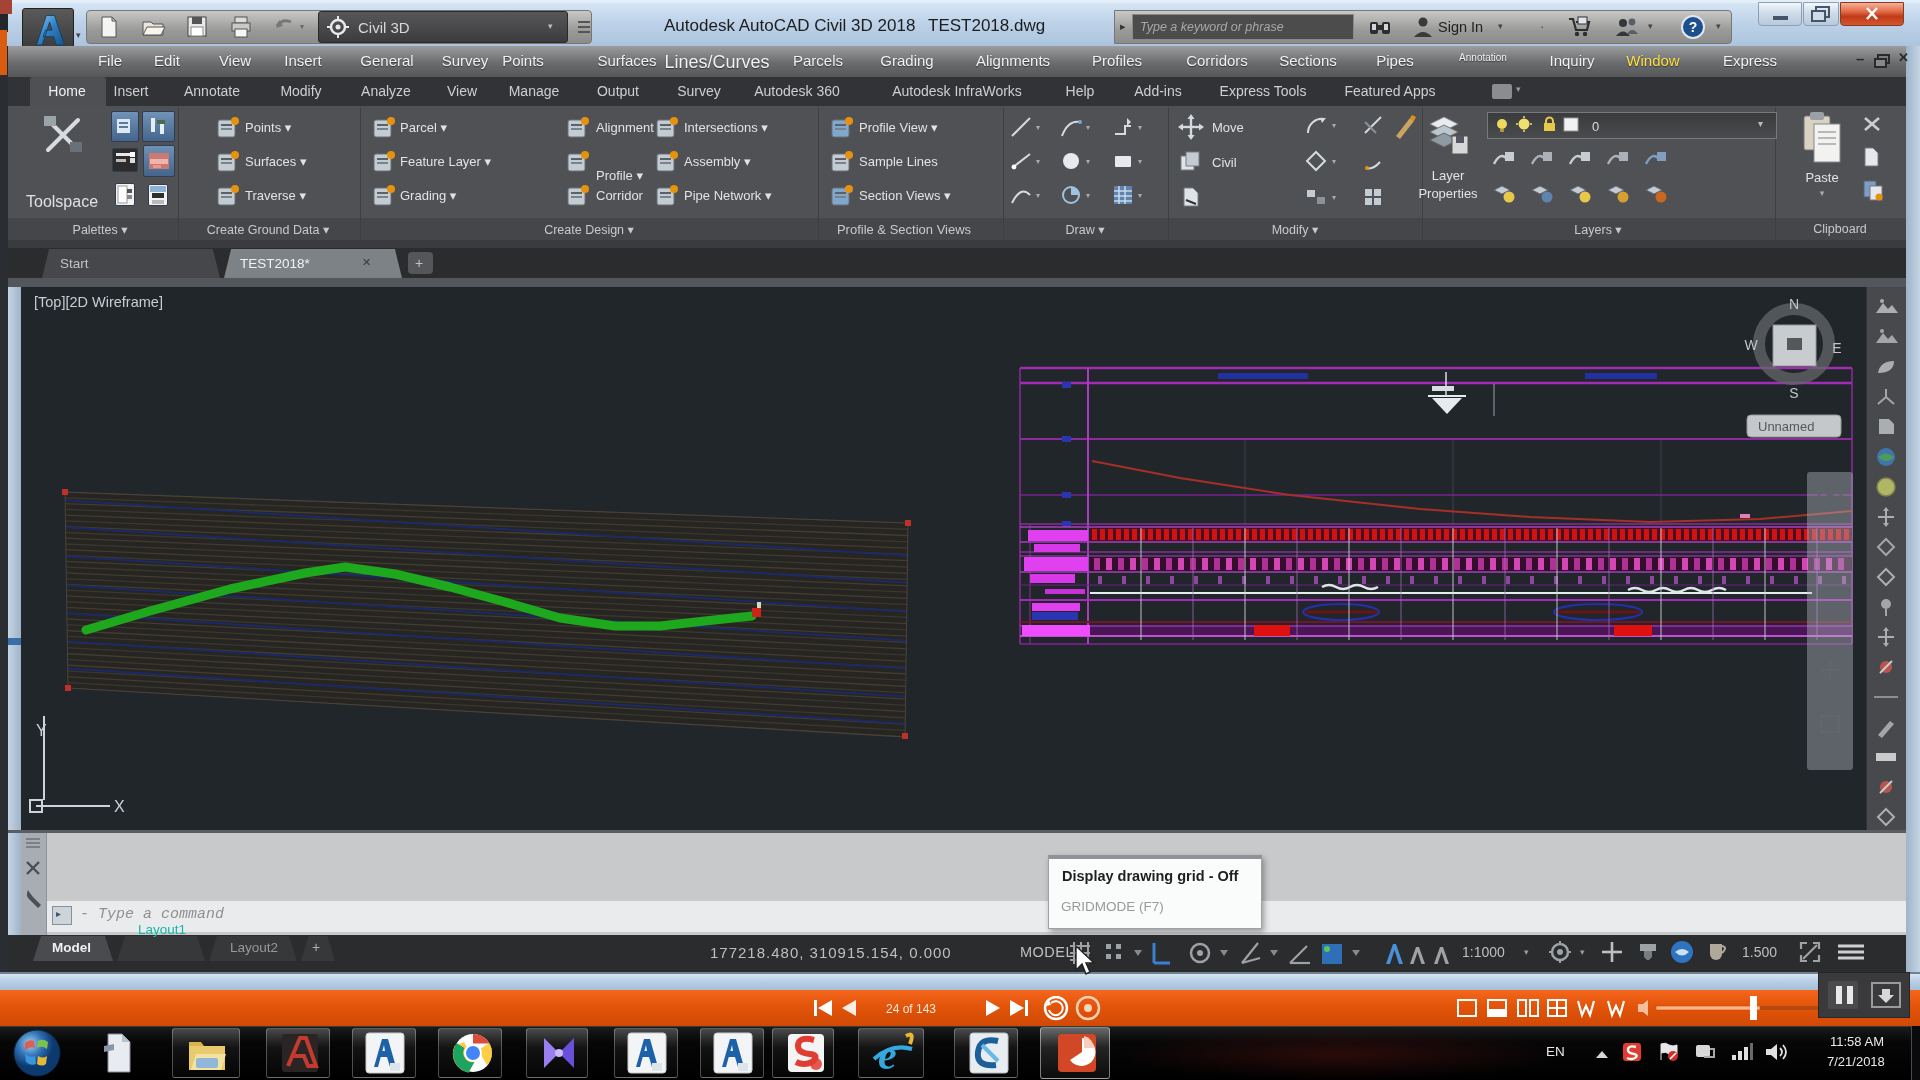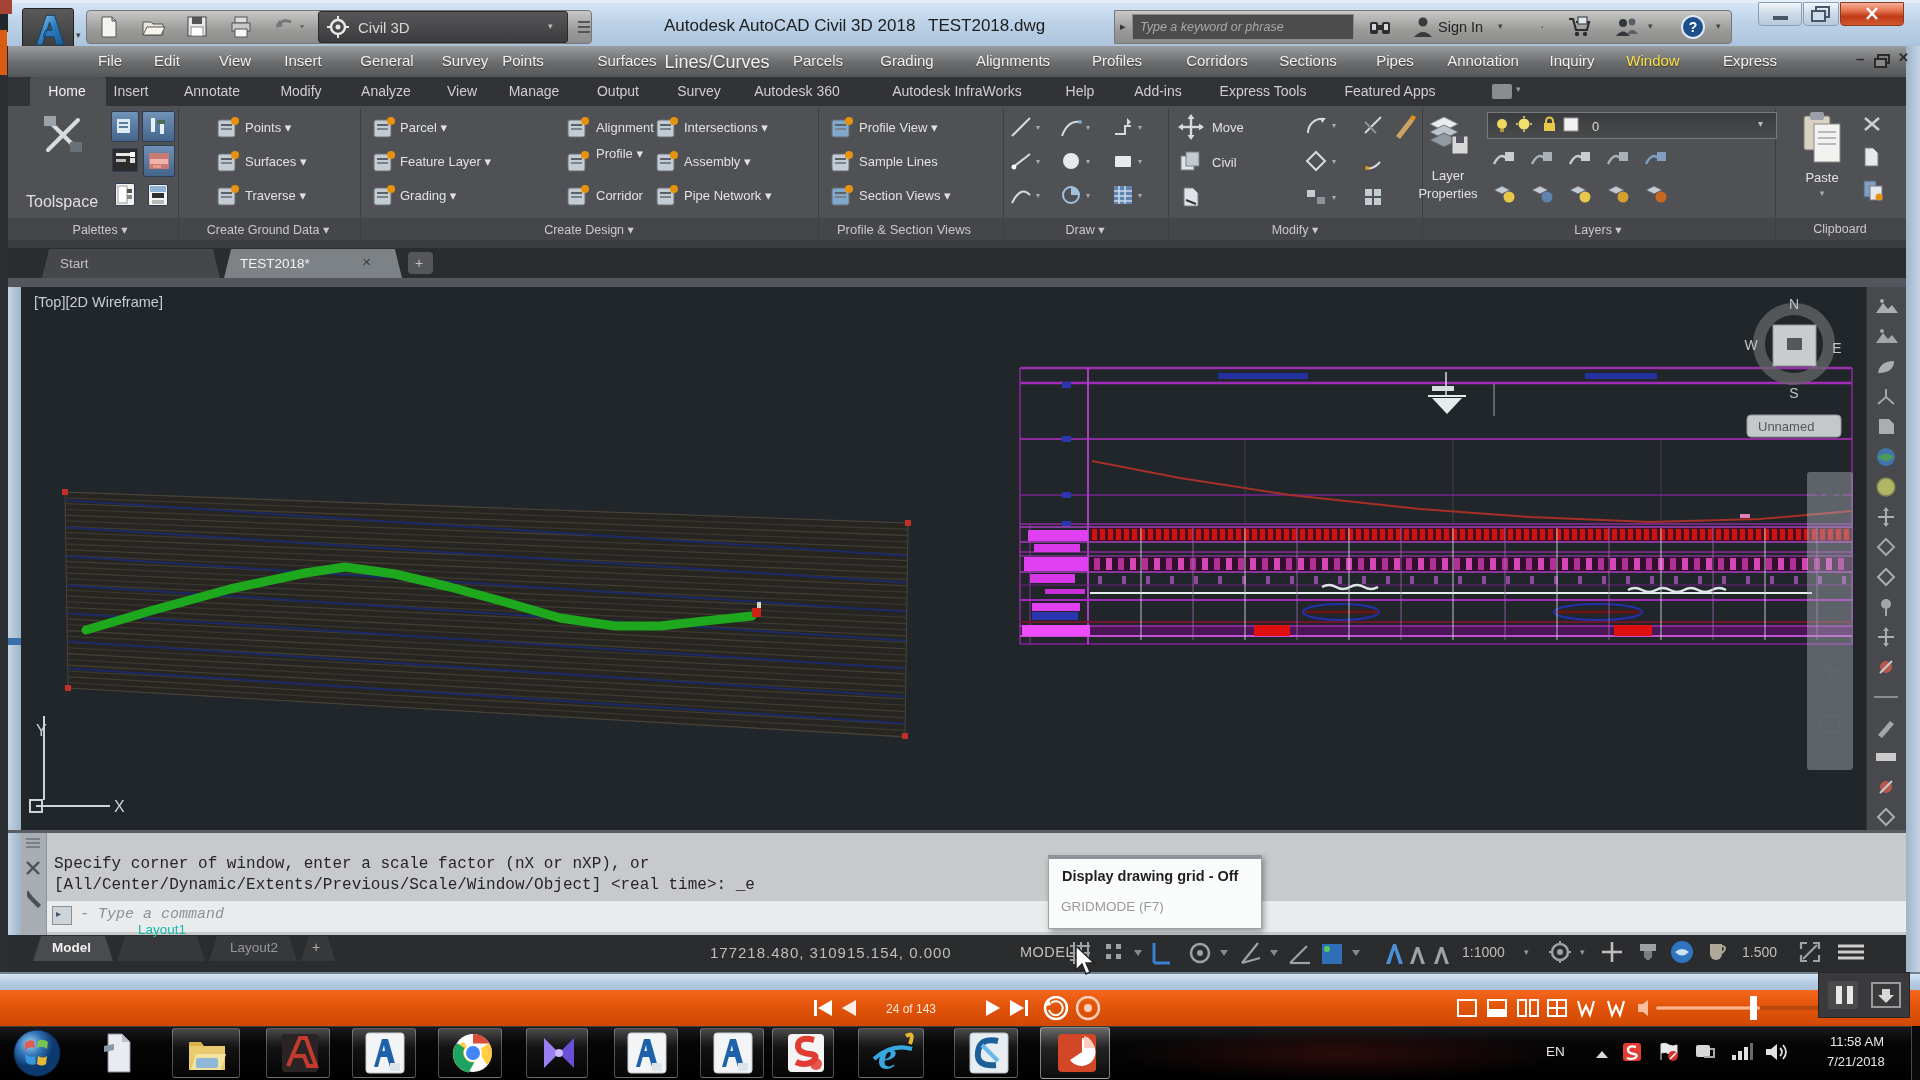--- a/index.html
+++ b/index.html
@@ -141,21 +141,21 @@
 <div class="txt" style="left:523px;top:52px;font-size:15px;color:#f2f2f2;transform:translateX(-50%);text-shadow:0 1px 1px #333">Points</div>
 <div class="txt" style="left:627px;top:52px;font-size:15px;color:#f2f2f2;transform:translateX(-50%);text-shadow:0 1px 1px #333">Surfaces</div>
 <div class="txt" style="left:717px;top:52px;font-size:18px;color:#f2f2f2;transform:translateX(-50%);text-shadow:0 1px 1px #333">Lines/Curves</div>
 <div class="txt" style="left:818px;top:52px;font-size:15px;color:#f2f2f2;transform:translateX(-50%);text-shadow:0 1px 1px #333">Parcels</div>
 <div class="txt" style="left:907px;top:52px;font-size:15px;color:#f2f2f2;transform:translateX(-50%);text-shadow:0 1px 1px #333">Grading</div>
 <div class="txt" style="left:1013px;top:52px;font-size:15px;color:#f2f2f2;transform:translateX(-50%);text-shadow:0 1px 1px #333">Alignments</div>
 <div class="txt" style="left:1117px;top:52px;font-size:15px;color:#f2f2f2;transform:translateX(-50%);text-shadow:0 1px 1px #333">Profiles</div>
 <div class="txt" style="left:1217px;top:52px;font-size:15px;color:#f2f2f2;transform:translateX(-50%);text-shadow:0 1px 1px #333">Corridors</div>
 <div class="txt" style="left:1308px;top:52px;font-size:15px;color:#f2f2f2;transform:translateX(-50%);text-shadow:0 1px 1px #333">Sections</div>
 <div class="txt" style="left:1395px;top:52px;font-size:15px;color:#f2f2f2;transform:translateX(-50%);text-shadow:0 1px 1px #333">Pipes</div>
-<div class="txt" style="left:1483px;top:52px;font-size:15px;color:#f2f2f2;transform:translateX(-50%);text-shadow:0 1px 1px #333">Annotation</div>
+<div class="txt" style="left:1483px;top:52px;font-size:10px;color:#f2f2f2;transform:translateX(-50%);text-shadow:0 1px 1px #333">Annotation</div>
 <div class="txt" style="left:1572px;top:52px;font-size:15px;color:#f2f2f2;transform:translateX(-50%);text-shadow:0 1px 1px #333">Inquiry</div>
 <div class="txt" style="left:1653px;top:52px;font-size:15px;color:#fde047;transform:translateX(-50%);text-shadow:0 1px 1px #333">Window</div>
 <div class="txt" style="left:1750px;top:52px;font-size:15px;color:#f2f2f2;transform:translateX(-50%);text-shadow:0 1px 1px #333">Express</div>
 <div class="txt" style="left:1856px;top:50px;font-size:15px;color:#2a2a2a;font-weight:bold;">–</div>
 <svg class="a" style="left:1874px;top:54px" width="16" height="14" viewBox="0 0 16 14">
       <rect x="4" y="1" width="11" height="8" fill="none" stroke="#2a2a2a" stroke-width="2"></rect>
       <rect x="1" y="5" width="11" height="8" fill="#888" stroke="#2a2a2a" stroke-width="2"></rect>
     </svg>
 <div class="txt" style="left:1898px;top:50px;font-size:13px;color:#2a2a2a;font-weight:bold;">✕</div>
 <div class="a" style="left:8px;top:77px;width:1898px;height:29px;background:#323336"></div>
@@ -289,21 +289,21 @@
       <rect x="5" y="12" width="11" height="2" fill="#7a828a"></rect>
       <circle cx="19" cy="5" r="4" fill="#e8920c"></circle>
     </svg>
 <div class="txt" style="left:596px;top:120px;font-size:13px;color:#e2e2e2">Alignment ▾</div>
 <svg class="a" style="left:566px;top:150px" width="24" height="24" viewBox="0 0 24 24">
       <rect x="2" y="4" width="17" height="17" rx="2" fill="#c3cbd3" stroke="#6a7076"></rect>
       <rect x="5" y="8" width="11" height="2" fill="#5a6168"></rect>
       <rect x="5" y="12" width="11" height="2" fill="#7a828a"></rect>
       <circle cx="19" cy="5" r="4" fill="#e8920c"></circle>
     </svg>
-<div class="txt" style="left:596px;top:146px;font-size:13px;color:#e2e2e2">Profile ▾</div>
+<div class="txt" style="left:596px;top:168px;font-size:13px;color:#e2e2e2">Profile ▾</div>
 <svg class="a" style="left:566px;top:184px" width="24" height="24" viewBox="0 0 24 24">
       <rect x="2" y="4" width="17" height="17" rx="2" fill="#c3cbd3" stroke="#6a7076"></rect>
       <rect x="5" y="8" width="11" height="2" fill="#5a6168"></rect>
       <rect x="5" y="12" width="11" height="2" fill="#7a828a"></rect>
       <circle cx="19" cy="5" r="4" fill="#e8920c"></circle>
     </svg>
 <div class="txt" style="left:596px;top:188px;font-size:13px;color:#e2e2e2">Corridor</div>
 <svg class="a" style="left:655px;top:116px" width="24" height="24" viewBox="0 0 24 24">
       <rect x="2" y="4" width="17" height="17" rx="2" fill="#c3cbd3" stroke="#6a7076"></rect>
       <rect x="5" y="8" width="11" height="2" fill="#5a6168"></rect>
@@ -948,22 +948,20 @@
         <rect x="2" y="2" width="14" height="2"></rect>
         <rect x="2" y="6" width="14" height="2"></rect>
         <rect x="2" y="10" width="14" height="2"></rect>
       </g>
       <g stroke="#4a4f54" stroke-width="2.4">
         <line x1="3" y1="26" x2="15" y2="38"></line>
         <line x1="15" y1="26" x2="3" y2="38"></line>
       </g>
       <path d="M4 54 q-3 6 2 10 l8 8 3 -3 -8 -8 q-4 -5 -5 -7 z" fill="#4a4f54"></path>
     </svg>
-<div class="txt" style="left:54px;top:855px;font-size:16px;color:#26262a;font-weight:normal;font-family:'Liberation Mono',monospace">Specify corner of window, enter a scale factor (nX or nXP), or</div>
-<div class="txt" style="left:54px;top:876px;font-size:16px;color:#26262a;font-weight:normal;font-family:'Liberation Mono',monospace">[All/Center/Dynamic/Extents/Previous/Scale/Window/Object] &lt;real time&gt;: _e</div>
 <div class="a" style="left:47px;top:901px;width:1859px;height:31px;background:#e9ebec"></div>
 <div class="a" style="left:52px;top:906px;width:20px;height:19px;background:#cdd4da;border:1px solid #8a9097"></div>
 <div class="txt" style="left:56px;top:908px;font-size:10px;color:#44536a;font-weight:normal;">▸</div>
 <div class="txt" style="left:80px;top:906px;font-size:15px;color:#8f9093;font-weight:normal;font-style:italic;font-family:'Liberation Mono',monospace">- Type a command</div>
 <div class="a" style="left:1048px;top:855px;width:214px;height:74px;background:#fafbfb;border:1px solid #9fa2a5;border-top:4px solid #8f9296;box-shadow:2px 3px 6px rgba(0,0,0,0.35)"></div>
 <div class="txt" style="left:1062px;top:868px;font-size:14.5px;color:#1f1f1f;font-weight:bold;">Display drawing grid - Off</div>
 <div class="txt" style="left:1061px;top:899px;font-size:13.5px;color:#9a9a9a;font-weight:normal;">GRIDMODE (F7)</div>
 <div class="a" style="left:8px;top:935px;width:1898px;height:37px;background:#2b2c2e"></div>
 <div class="a" style="left:33px;top:936px;width:80px;height:25px;background:#4a4b4e;clip-path:polygon(10% 0,90% 0,100% 100%,0 100%)"></div>
 <div class="txt" style="left:52px;top:940px;font-size:13.5px;color:#f0f0f0;font-weight:bold;">Model</div>

